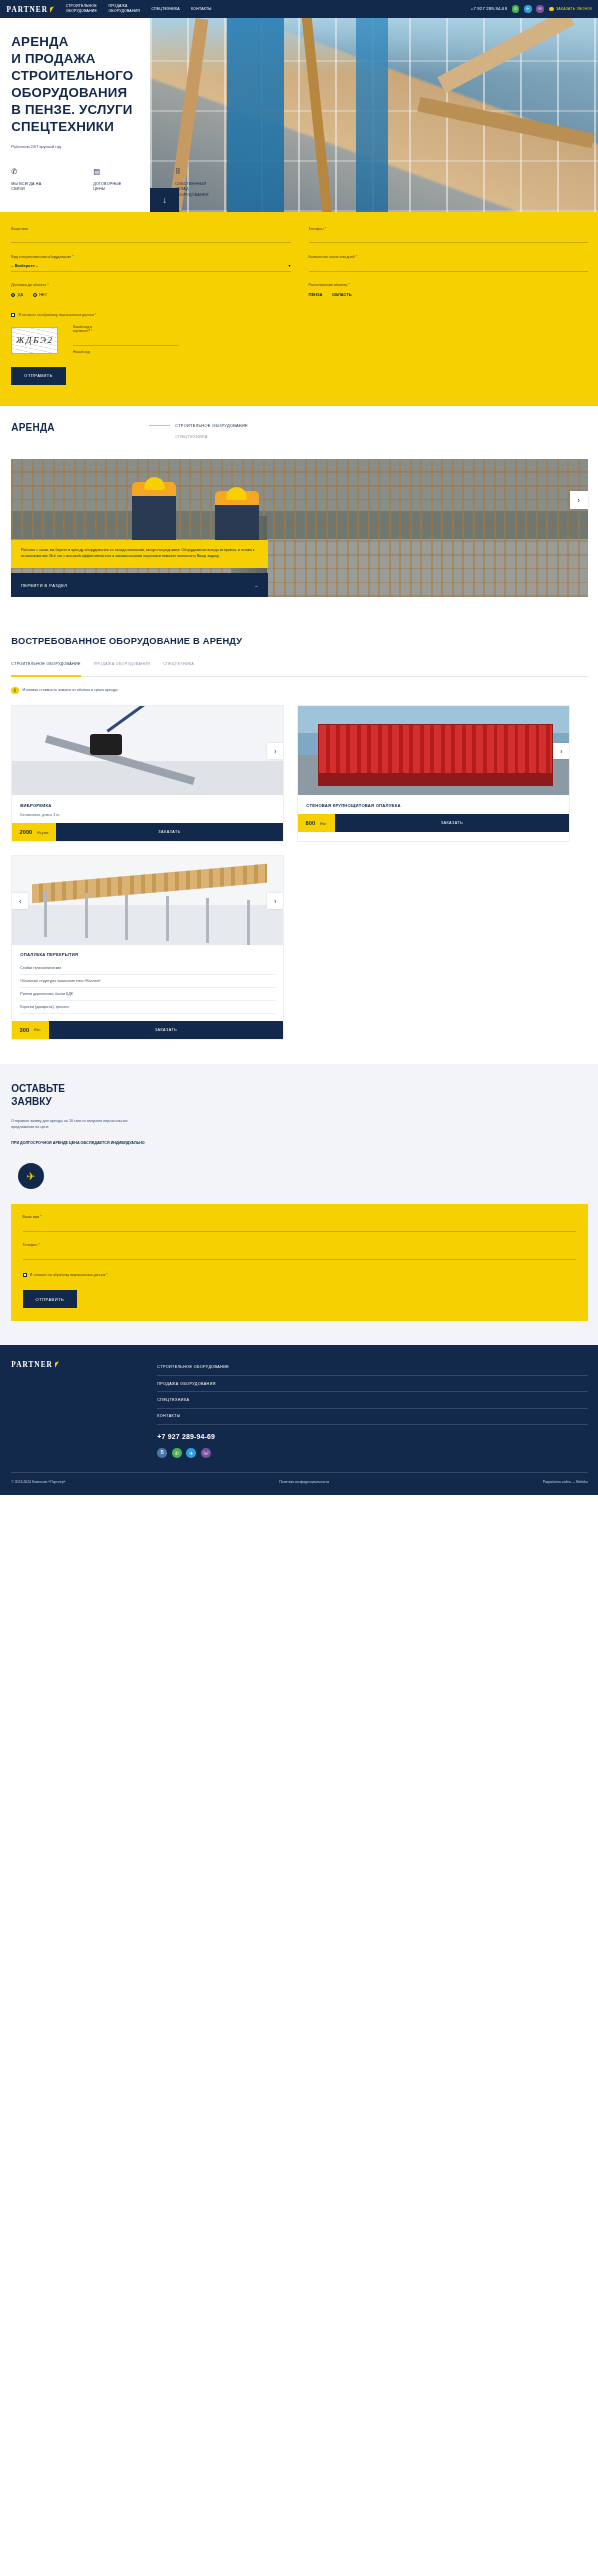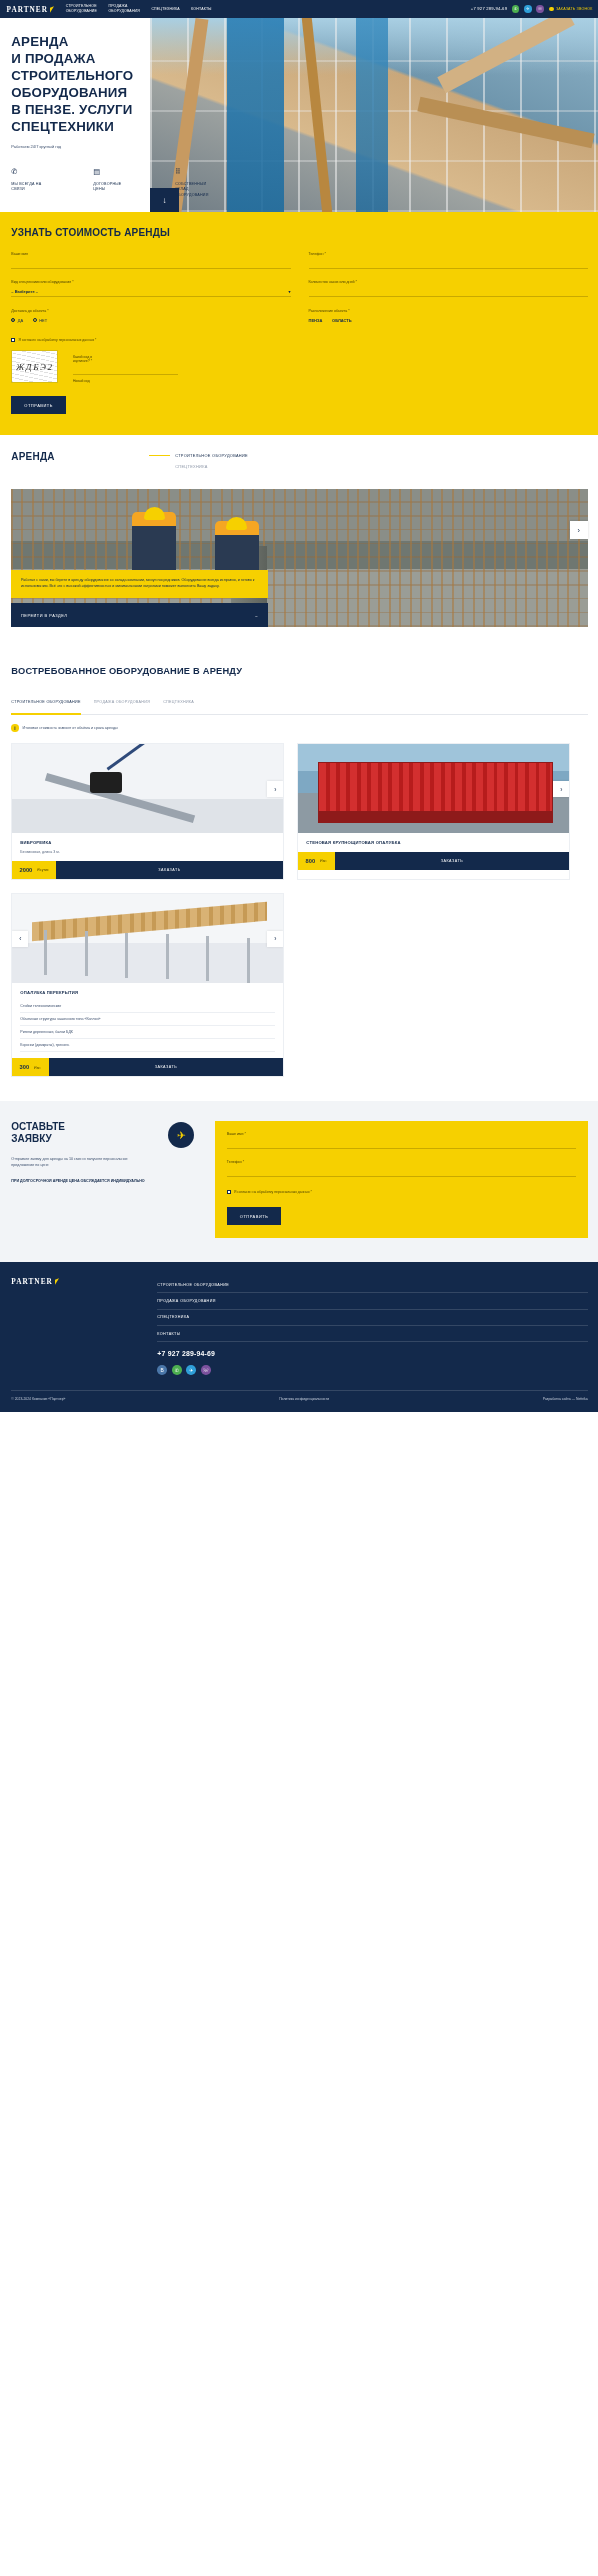--- a/index.html
+++ b/index.html
@@ -142,21 +142,21 @@
     width: 4px; height: 4px; border-radius: 50%; border: 0.8px solid #13294b;
     display: inline-block;
   }
   .rc.on { background: #13294b; box-shadow: inset 0 0 0 0.8px #f6d000; }
   .reg { display: flex; gap: 9.7px; font-size: 4px; font-weight: 700; }
   .consent { display: flex; align-items: center; gap: 3.2px; margin-top: 13px; }
   .cbx { width: 4px; height: 4px; border: 0.8px solid #13294b; background: #fff; }
   .consent span { font-size: 3.4px; color: #4a3f00; }
   .captcha-row { display: flex; gap: 14.6px; margin-top: 8px; align-items: flex-end; }
   .cap-img {
-    width: 47px; height: 33px; background: #fff; border: 0.8px solid #d8bd12;
+    width: 47px; height: 27px; background: #fff; border: 0.8px solid #d8bd12;
     position: relative; overflow: hidden;
     display: flex; align-items: center; justify-content: center;
     font-family: "Liberation Serif", serif; font-size: 9px; letter-spacing: 1.6px;
     color: #2b2b2b; font-style: italic;
   }
   .cap-img::after {
     content: ""; position: absolute; inset: 0;
     background: repeating-linear-gradient(12deg, rgba(0,0,0,.12) 0 0.8px, transparent 0.8px 4px);
   }
   .cap-field { flex: 1; max-width: 105px; }
@@ -227,21 +227,21 @@
     display: flex; align-items: center; justify-content: center;
     font-size: 7.3px; color: #13294b; cursor: pointer;
     box-shadow: 0 0 2.4px rgba(0,0,0,.15);
   }
   .ar-arrow-r { right: 0; top: 32px; }
 
   
   .catalog { padding: 18px 11.3px 24px; background: #fff; }
   .cat-h {
     font-size: 9.3px; font-weight: 700; text-transform: uppercase;
-    letter-spacing: 0.2px; margin-bottom: 24px;
+    letter-spacing: 0.2px; margin-bottom: 16px;
   }
   .cat-tabs { display: flex; gap: 13px; border-bottom: 0.8px solid #e4e7ec; padding-bottom: 4.9px; }
   .cat-tab {
     font-size: 3.7px; letter-spacing: 0.3px; text-transform: uppercase;
     color: #8d97a8; cursor: pointer; position: relative; padding-bottom: 4.9px;
   }
   .cat-tab.active { color: #13294b; }
   .cat-tab.active::after {
     content: ""; position: absolute; left: 0; right: 0; bottom: -5.7px;
     height: 1.6px; background: #f6d000;
@@ -320,21 +320,21 @@
     gap: 4.9px; padding: 0 7.3px; font-size: 5.7px; font-weight: 700;
   }
   .price em { font-size: 3.4px; font-style: normal; font-weight: 400; color: #4a3f00; }
   .order-btn {
     flex: 1; background: #13294b; color: #fff; font-family: inherit;
     border: 0; font-size: 3.7px; letter-spacing: 0.5px; text-transform: uppercase;
     cursor: pointer;
   }
 
   
-  .zay { background: #f2f4f7; padding: 19.4px 11.3px 24px; display: flex; gap: 14.6px; }
+  .zay { background: #f2f4f7; padding: 19.4px 11.3px 24px; display: flex; gap: 14.6px; flex-direction: column; }
   .zay-left { width: 136px; }
   .zay-left h2 {
     font-size: 10px; font-weight: 700; text-transform: uppercase;
     line-height: 1.25; margin-bottom: 11.3px;
   }
   .zay-left p { font-size: 3.7px; line-height: 1.6; color: #3c4f6d; margin-bottom: 9.7px; }
   .zay-left .strong {
     font-size: 3.7px; line-height: 1.6; font-weight: 700;
     text-transform: uppercase; color: #13294b;
   }
@@ -446,21 +446,20 @@
           <div class="feat-tx" style="white-space:pre-line">СОБСТВЕННЫЙ
 СКЛАД
 ОБОРУДОВАНИЯ</div>
         </div>
       </div>
     </div>
     <div class="hero-arrow">↓</div>
   </div>
 
   <div class="calc">
-    <h2>УЗНАТЬ СТОИМОСТЬ АРЕНДЫ</h2>
 
     <div class="grid2">
       <div class="col">
         <label class="fl">Ваше имя</label>
         <div class="fline">
           <input type="text" value="" style="">
         </div>
       </div>
       <div class="col">
         <label class="fl">Телефон *</label>

